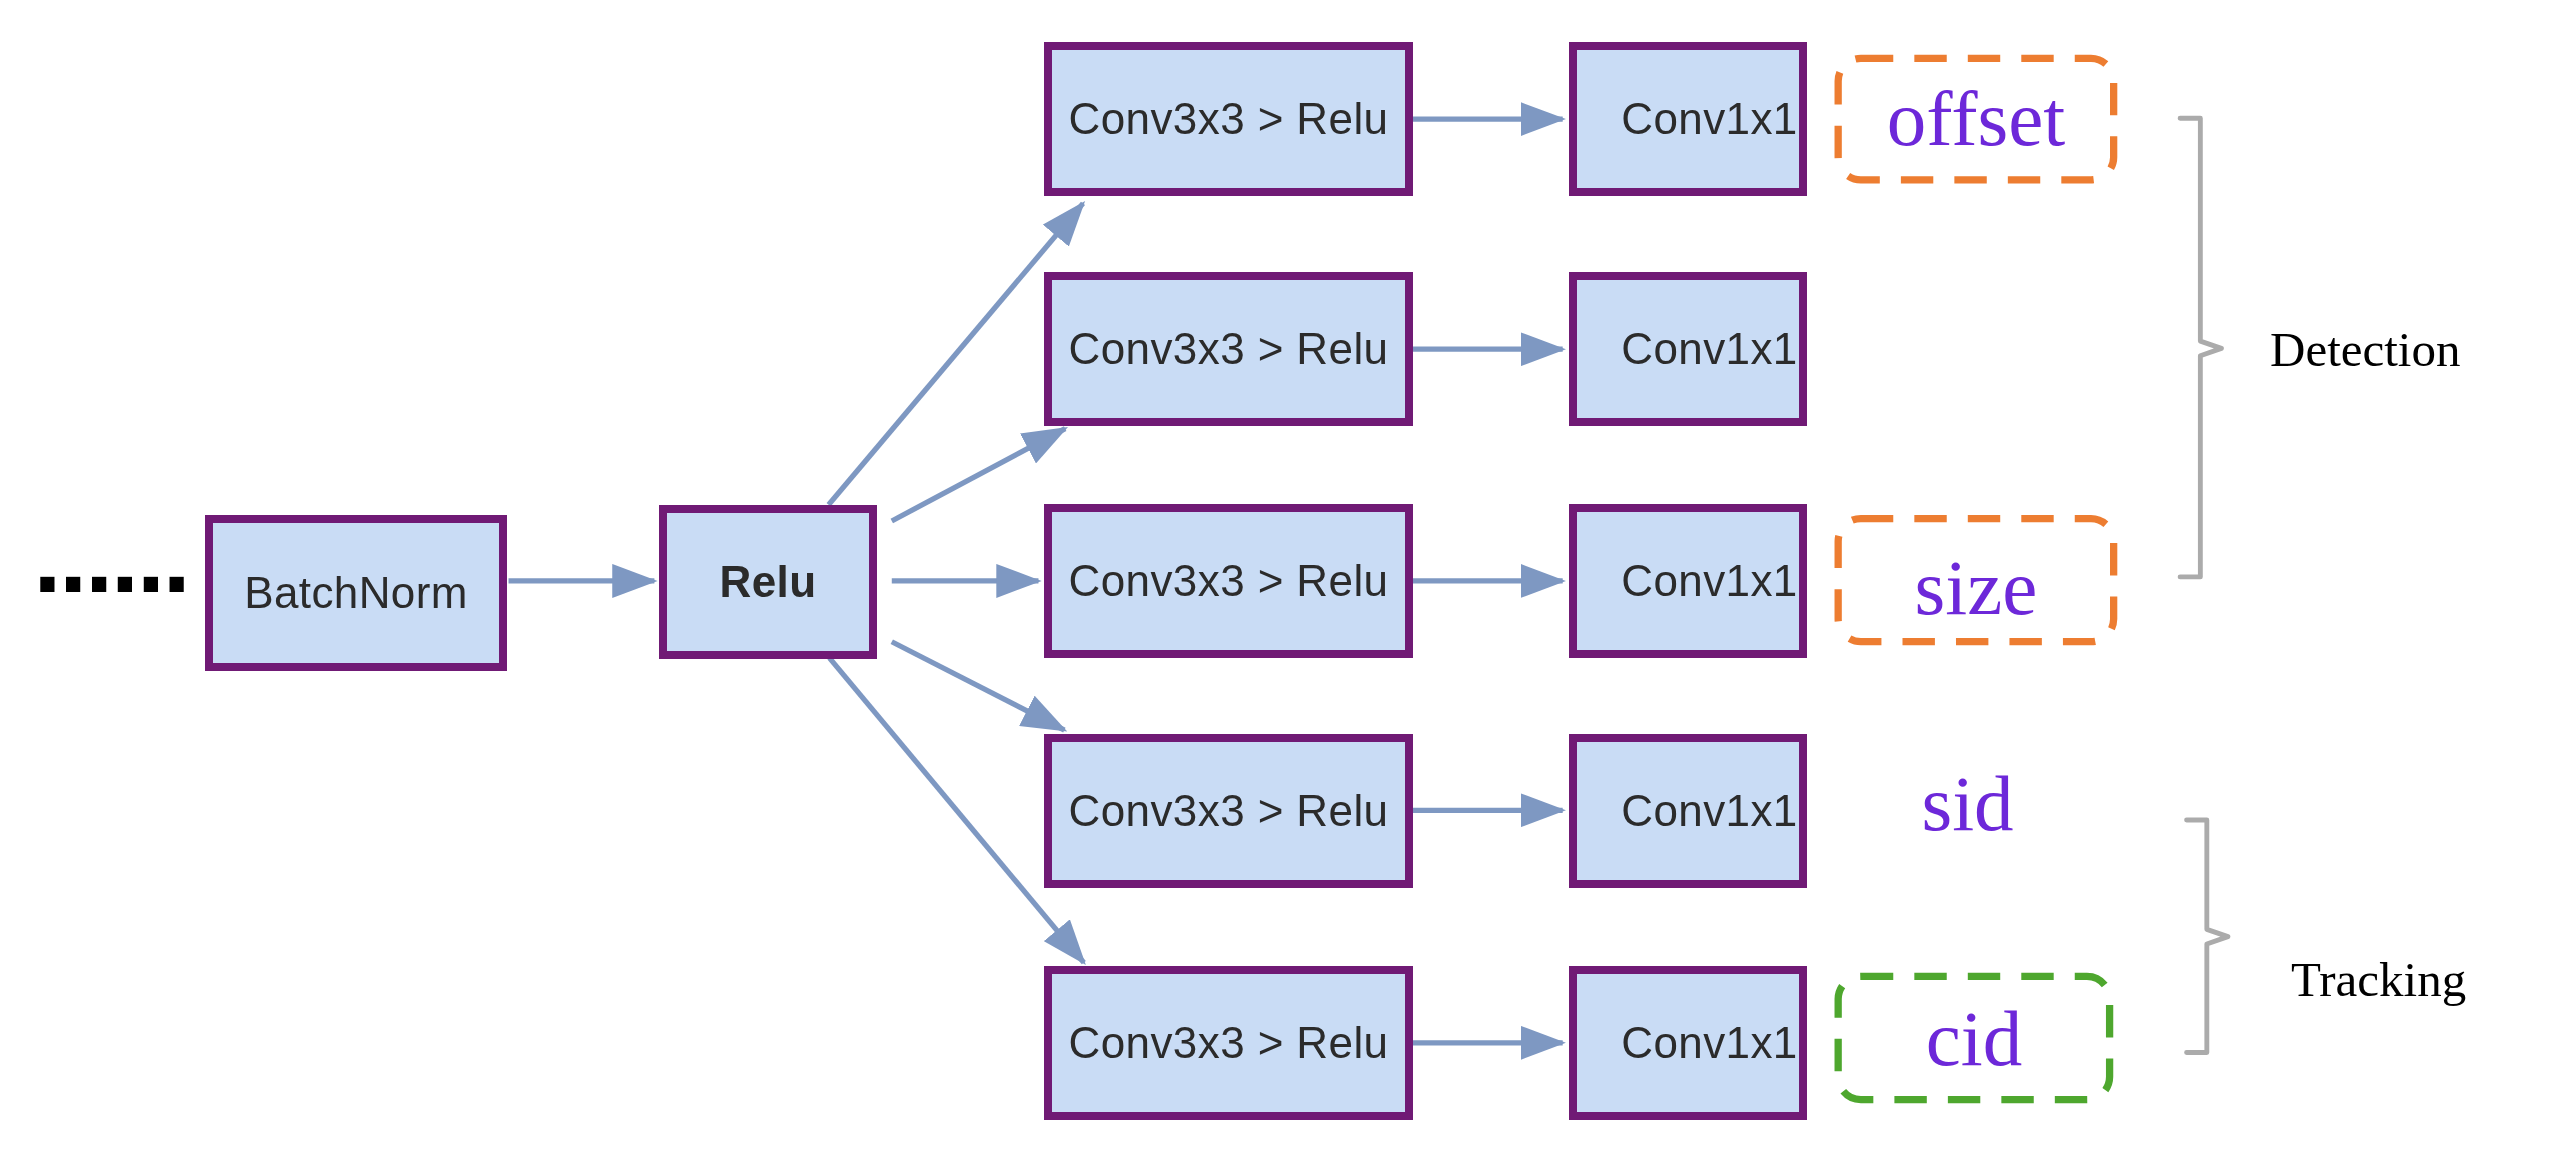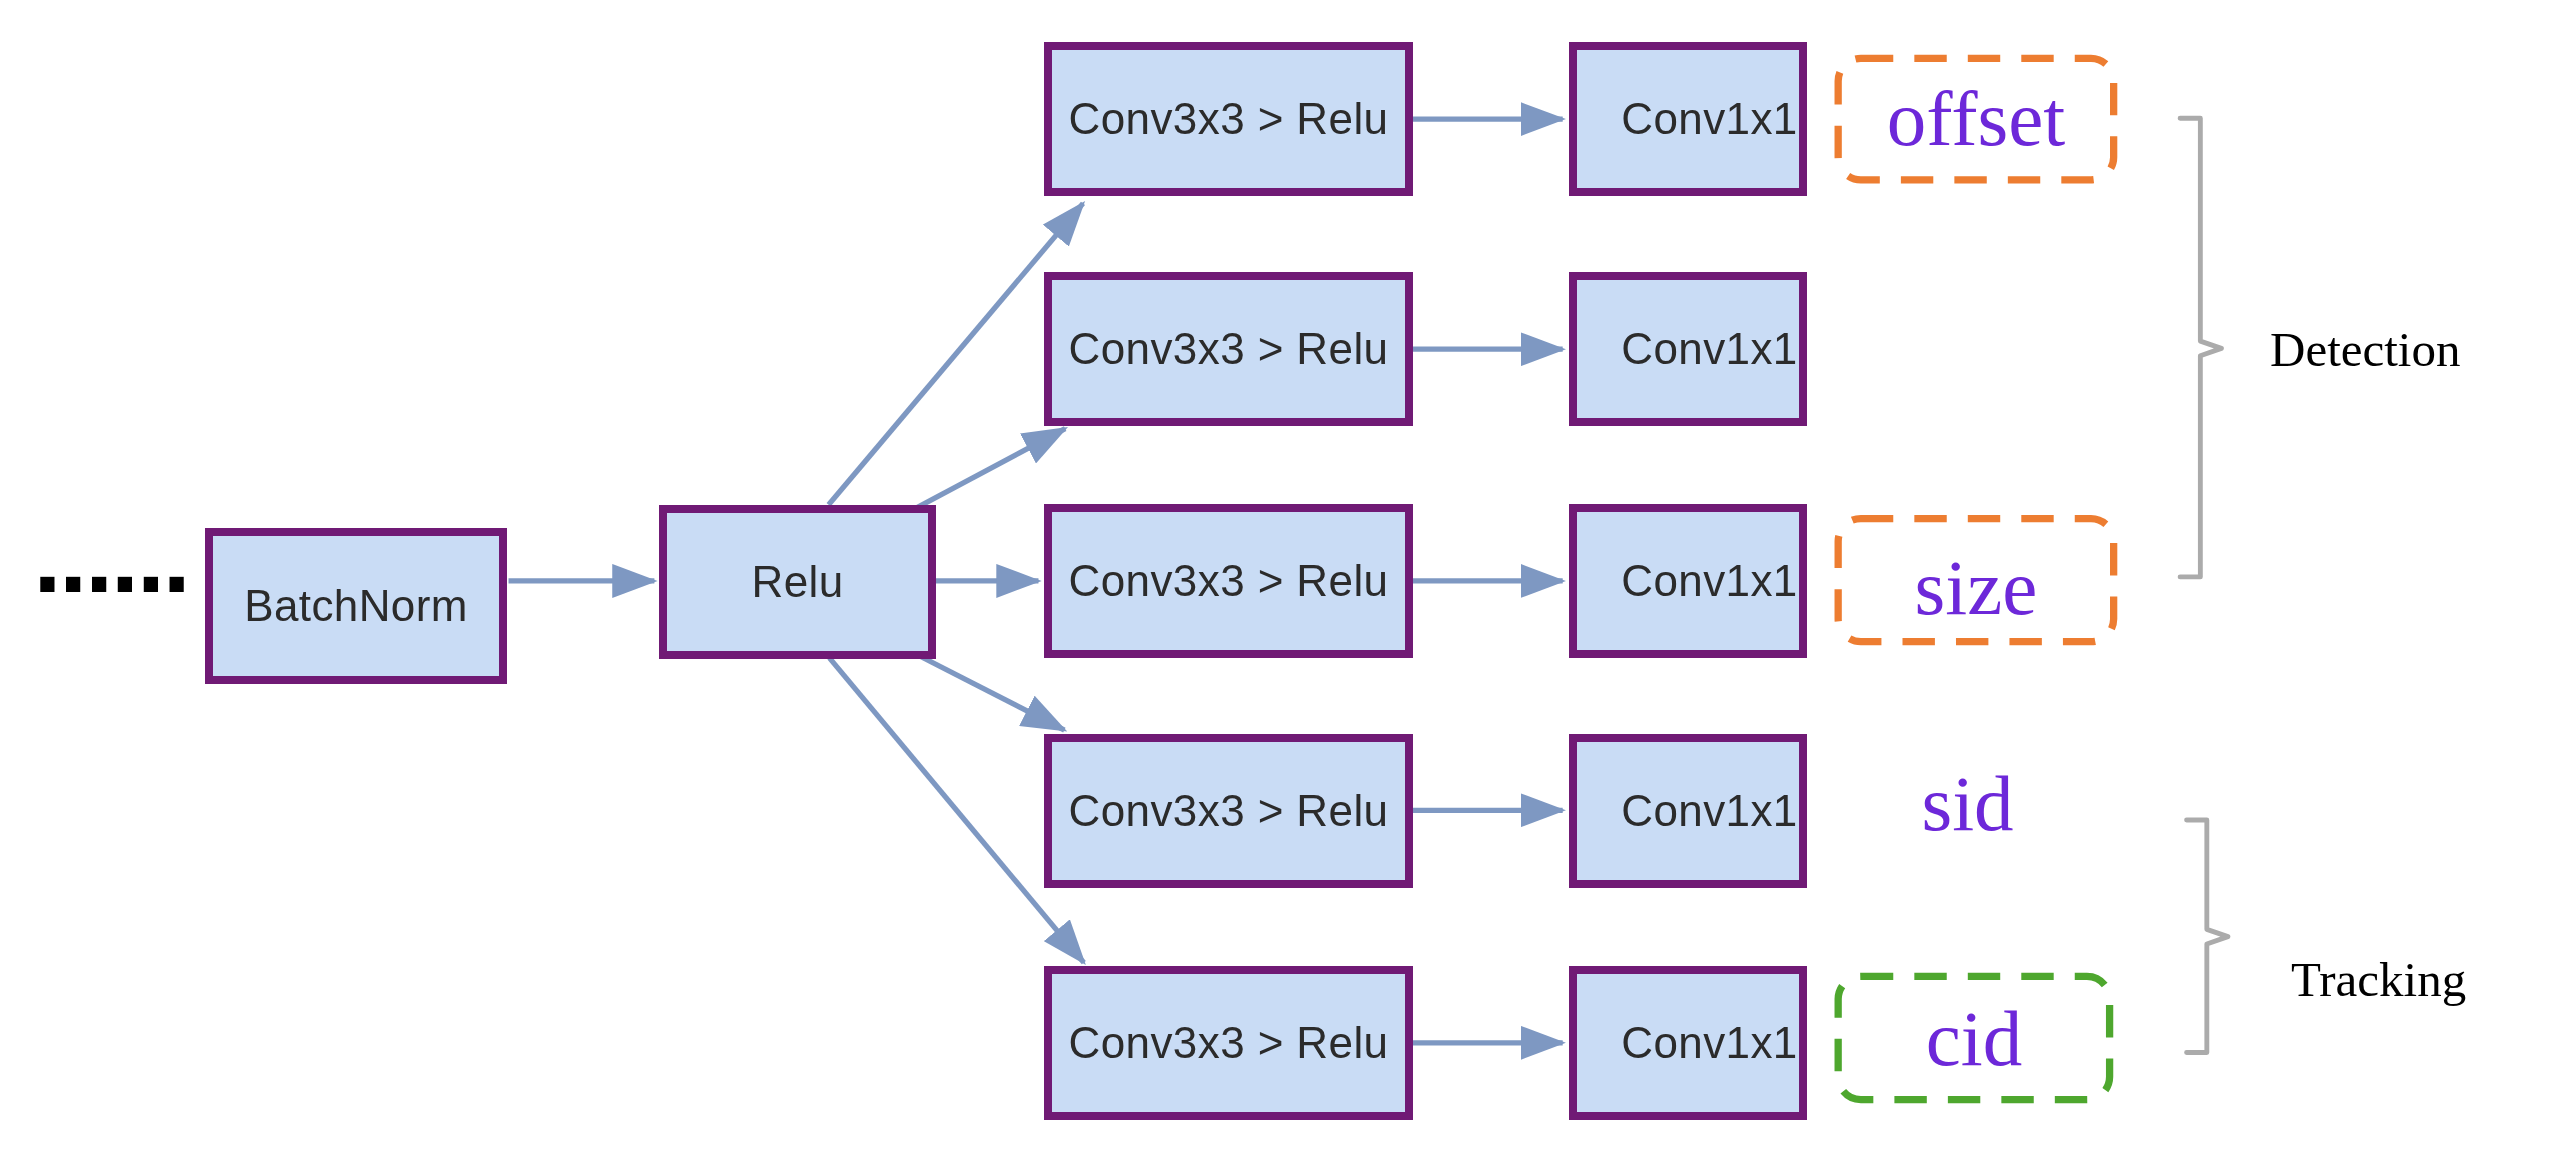--- a/index.html
+++ b/index.html
@@ -34,22 +34,22 @@
     font-size:49px;color:#000;white-space:nowrap;
     line-height:89px;
   }
   .dots{
     position:absolute;left:32px;top:524px;
     font-family:"DejaVu Sans",sans-serif;
     font-weight:bold;font-size:81px;line-height:81px;
     letter-spacing:-4.9px;color:#000;
   }
   
-  #batchnorm{left:205px;top:528px;width:302px;height:156px;}
-  #relu{left:659px;top:505px;width:277px;height:154px;}
+  #batchnorm{left:205px;top:515px;width:302px;height:156px;}
+  #relu{left:659px;top:505px;width:218px;height:154px;font-weight:bold;}
   .conv3{left:1044px;width:369px;height:154px;}
   .conv1{left:1569px;width:238px;height:154px;padding-left:43px;}
   .row0{top:42px;}  .row1{top:272px;} .row2{top:504px;} .row3{top:734px;} .row4{top:966px;}
   
   #out-offset{left:1838px;top:58px;width:276px;height:122px;}
   #out-heatmap{left:1838px;top:295px;width:282px;height:105px;}
   #out-size{left:1838px;top:526px;width:276px;height:123px;}
   #out-sid{left:1838px;top:751px;width:259px;height:105px;}
   #out-cid{left:1838px;top:977px;width:272px;height:123px;}
   #label-detection{left:2270px;top:305px;}

